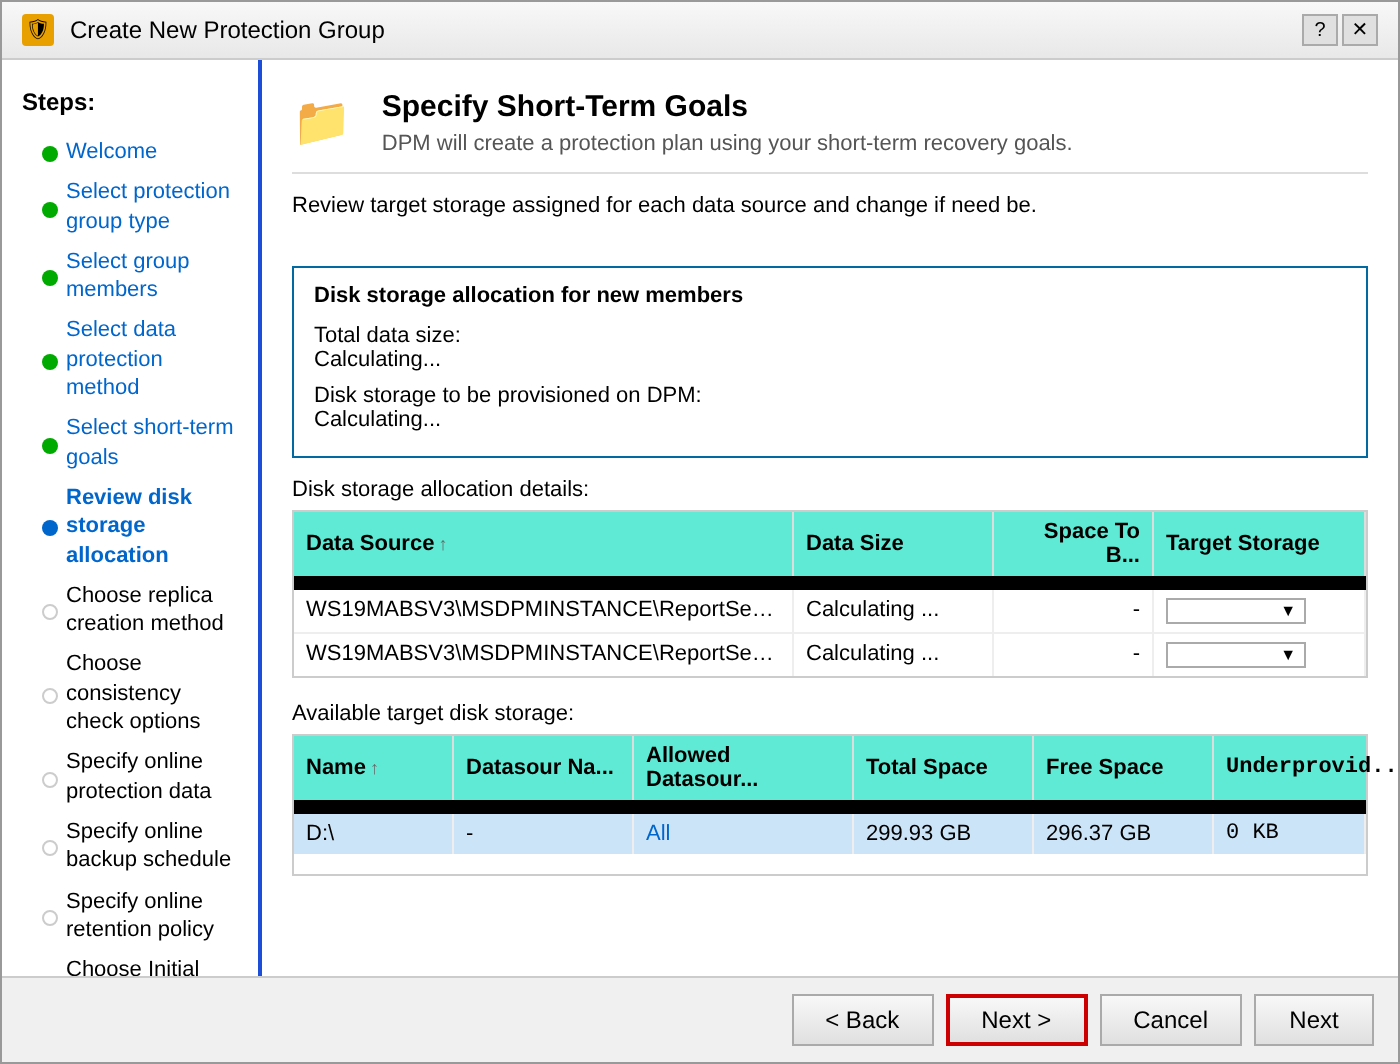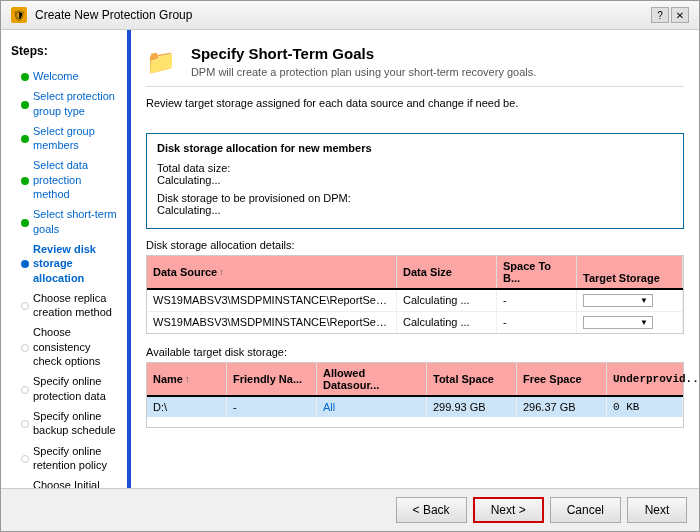--- a/index.html
+++ b/index.html
@@ -8,48 +8,48 @@
     .window { width: 700px; height: 532px; background: #fff; border: 1px solid #999; display: flex; flex-direction: column; }
 
     .title-bar { background: linear-gradient(to bottom, #f8f8f8, #e8e8e8); border-bottom: 1px solid #ccc; padding: 6px 10px; display: flex; align-items: center; gap: 8px; }
     .title-bar-icon { width: 16px; height: 16px; background: #e8a000; border-radius: 2px; display: flex; align-items: center; justify-content: center; }
     .title-bar-text { font-size: 12px; font-weight: normal; color: #000; }
     .title-bar-controls { margin-left: auto; display: flex; gap: 2px; }
     .title-btn { width: 18px; height: 16px; background: #e0e0e0; border: 1px solid #aaa; font-size: 10px; display: flex; align-items: center; justify-content: center; cursor: pointer; }
 
     .content-area { display: flex; flex: 1; overflow: hidden; }
 
-    .sidebar { width: 130px; background: #fff; border-right: 4px solid #1d4ed8; padding: 10px 0; overflow-y: auto; }
+    .sidebar { width: 130px; background: #fff; border-right: 2px solid #1d4ed8; padding: 10px 0; overflow-y: auto; }
     .sidebar-header { font-weight: bold; font-size: 12px; padding: 4px 10px 8px; color: #000; }
     .sidebar-item { padding: 3px 10px 3px 20px; font-size: 11px; cursor: pointer; display: flex; align-items: center; gap: 4px; line-height: 1.3; }
     .sidebar-item .dot { width: 8px; height: 8px; border-radius: 50%; margin-top: 2px; flex-shrink: 0; }
     .dot-green { background: #00aa00; }
     .dot-blue { background: #0066cc; }
     .sidebar-item.active { color: #0066cc; font-weight: bold; }
     .sidebar-item-text { color: #0066cc; }
     .sidebar-item.active .sidebar-item-text { color: #0066cc; font-weight: bold; }
 
     .main-content { flex: 1; padding: 15px; overflow-y: auto; background: #fff; }
     .page-title { font-size: 15px; font-weight: bold; color: #000; margin-bottom: 4px; }
     .info-row { display: flex; justify-content: space-between; font-size: 11px; padding: 2px 0; margin-bottom: 2px; flex-direction: column; }
     .info-label { color: #000; }
     .info-value { color: #000; }
     .allocation-title { font-size: 11px; color: #000; margin-bottom: 4px; }
 
     .table-container { border: 1px solid #ccc; margin-bottom: 12px; }
-    .table-header { display: flex; background: #fca5a5; border-bottom: 2px solid #000000; }
+    .table-header { display: flex; background: #5eead4; border-bottom: 7px solid #000000; }
     .table-header-cell { padding: 4px 6px; font-size: 11px; font-weight: bold; color: #000; border-right: 1px solid #ddd; flex-shrink: 0; display: flex; align-items: center; gap: 2px; }
     .table-row { display: flex; border-bottom: 1px solid #eee; }
     .table-row:last-child { border-bottom: none; }
     .table-cell { padding: 4px 6px; font-size: 11px; color: #000; border-right: 1px solid #eee; flex-shrink: 0; overflow: hidden; text-overflow: ellipsis; white-space: nowrap; }
 
     .col-datasource { width: 250px; }
     .col-datasize { width: 100px; }
-    .col-spacetob { width: 80px; }
-    .col-targetstorage { flex: 1; align-items: flex-end; }
+    .col-spacetob { width: 80px; text-align: right; }
+    .col-targetstorage { flex: 1; }
 
     .col-name { width: 80px; }
     .col-friendly { width: 90px; }
     .col-allowed { width: 110px; }
     .col-totalspace { width: 90px; }
     .col-freespace { width: 90px; }
     .col-underprov { flex: 1; font-family: Liberation Mono, monospace; }
 
     .target-storage-cell { display: flex; align-items: center; gap: 2px; }
     .dropdown-field { border: 1px solid #aaa; background: #fff; padding: 1px 4px; font-size: 11px; width: 70px; display: flex; align-items: center; justify-content: space-between; }
@@ -214,21 +214,21 @@
       </div>
 
       <div class="target-title">Available target disk storage:</div>
       <div class="table-container">
         <div class="table-header">
           <div class="table-header-cell col-name">
             <span>Name</span>
             <span class="sort-icon">↑</span>
           </div>
           <div class="table-header-cell col-friendly">
-            <span>Friendly Na...</span>
+            <span>Datasour Na...</span>
           </div>
           <div class="table-header-cell col-allowed">
             <span>Allowed Datasour...</span>
           </div>
           <div class="table-header-cell col-totalspace">
             <span>Total Space</span>
           </div>
           <div class="table-header-cell col-freespace">
             <span>Free Space</span>
           </div>

